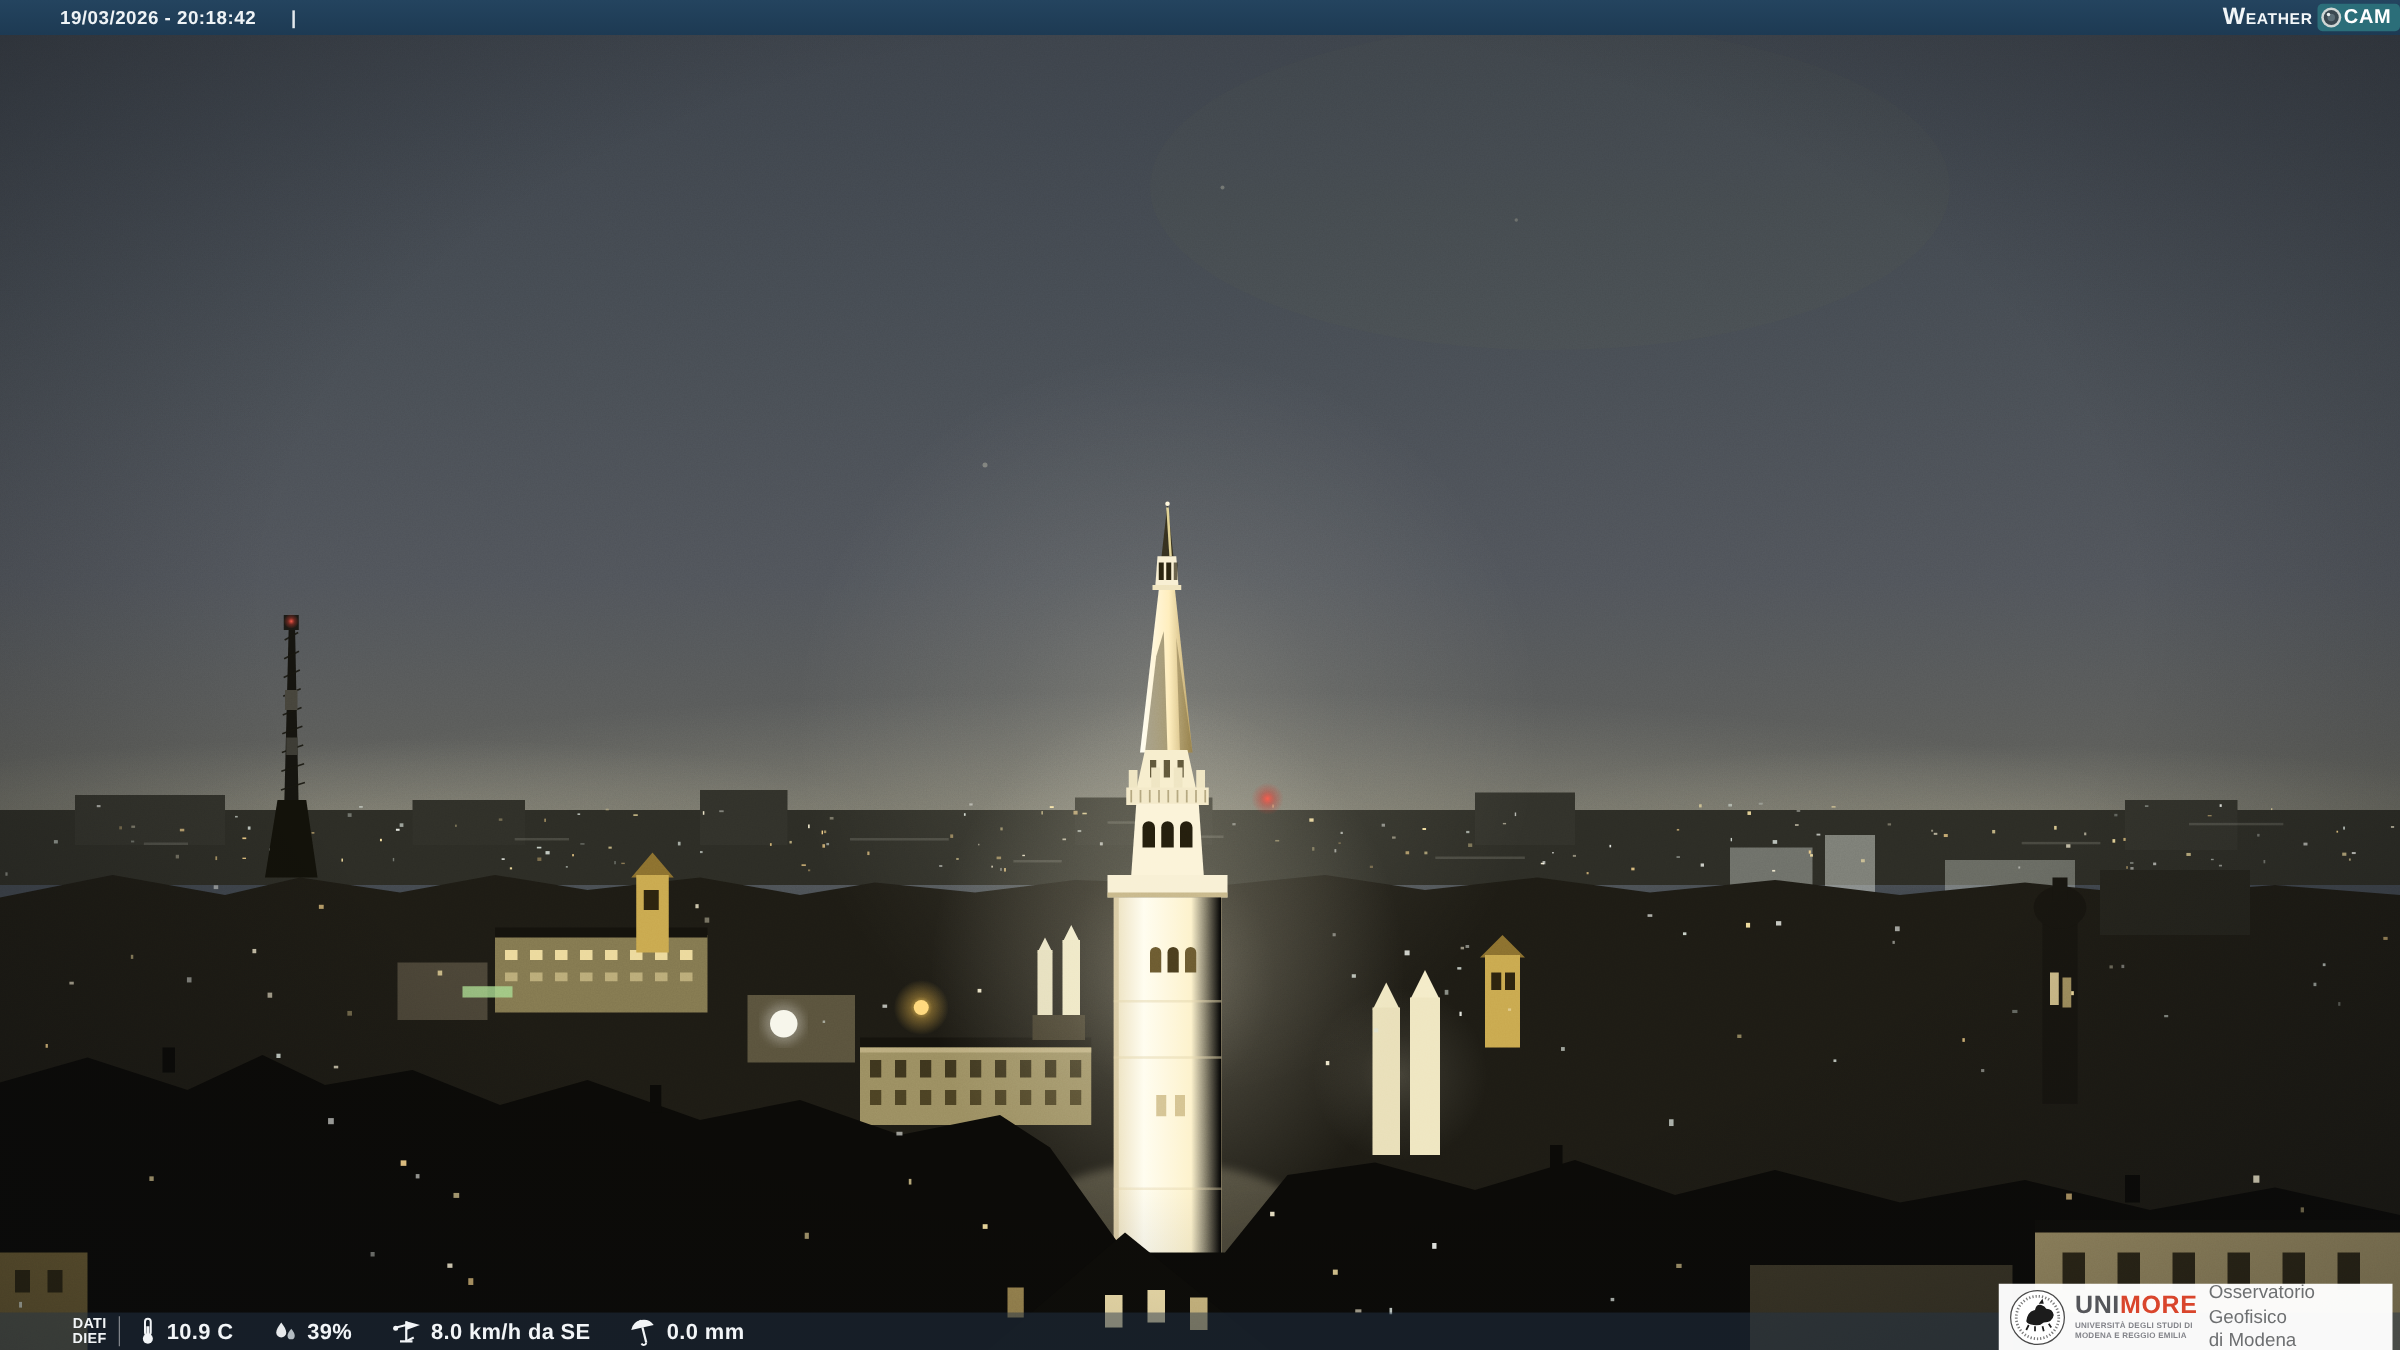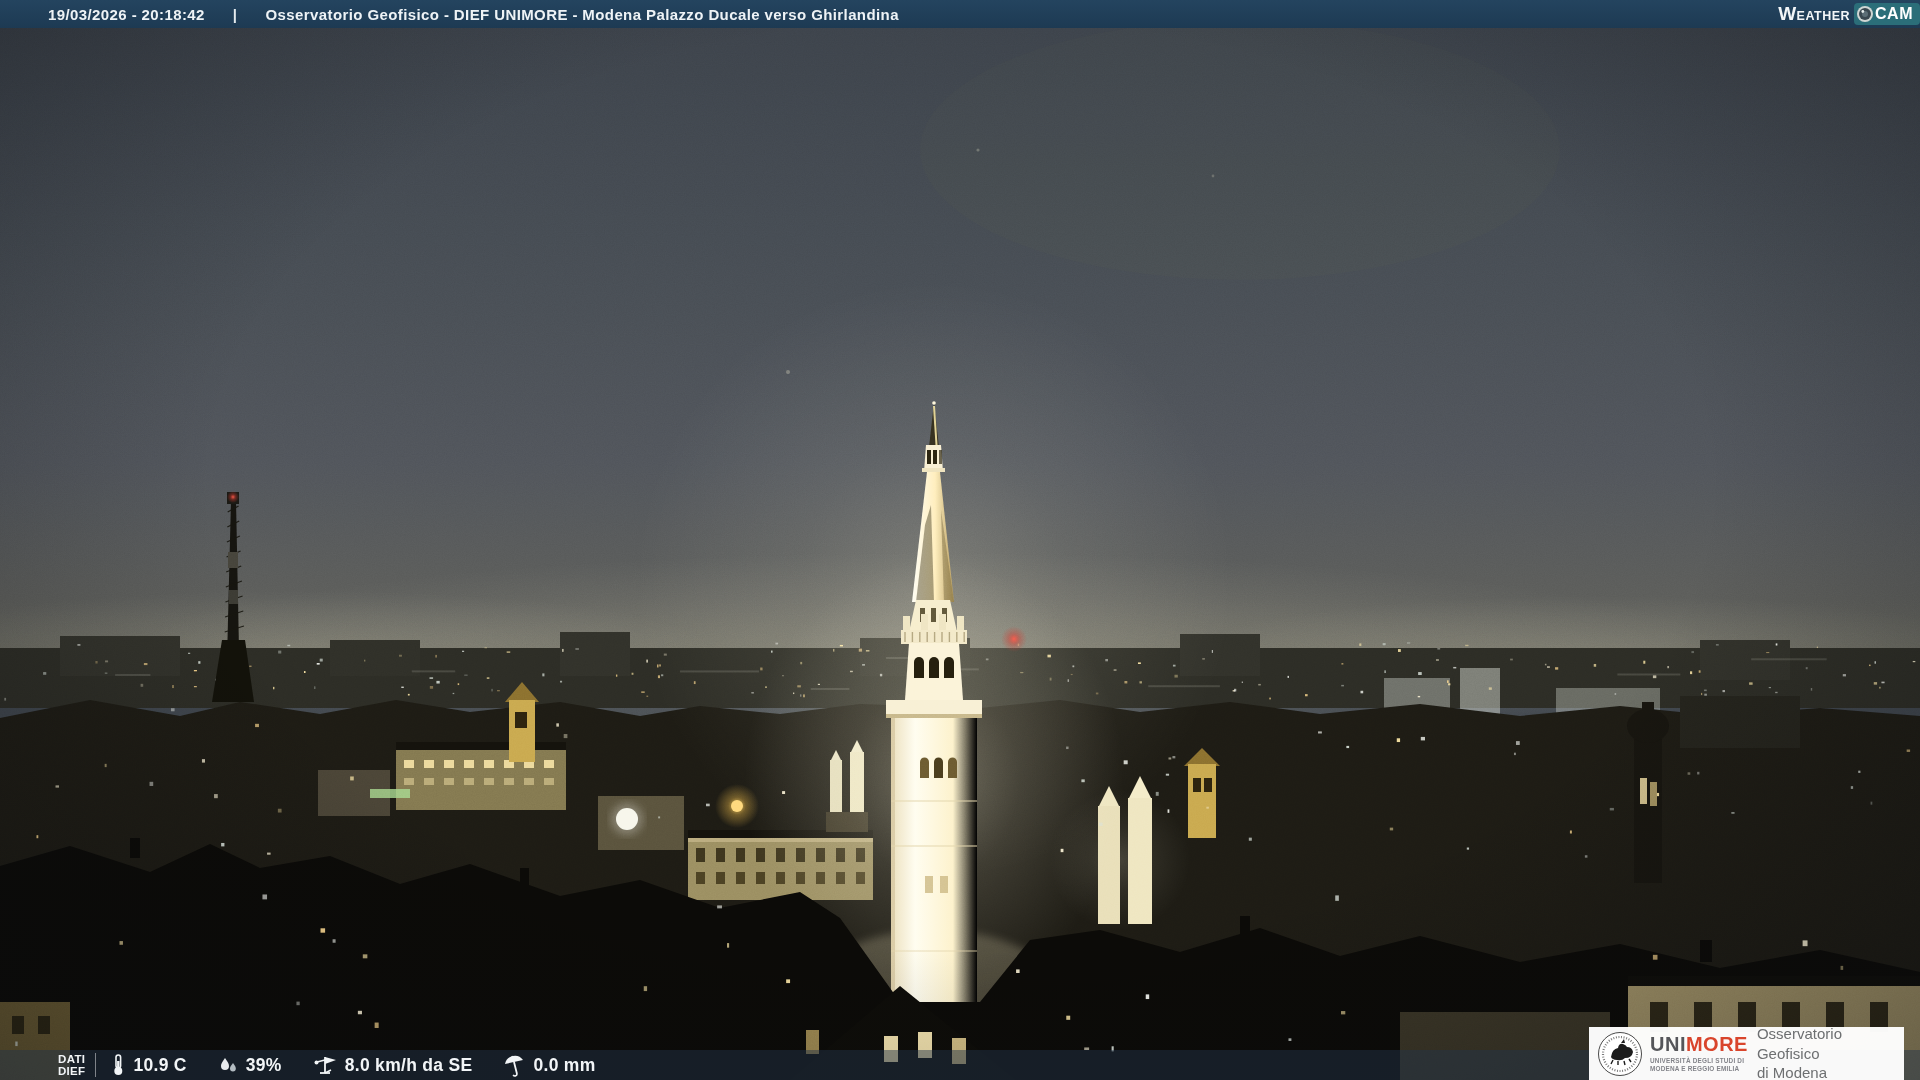--- a/index.html
+++ b/index.html
@@ -28,21 +28,21 @@
   .bottom-bar{position:absolute;left:0;right:0;bottom:0;height:30px;z-index:4;
     background:rgba(35,53,74,.48);display:flex;align-items:center;
     color:#f2f5f7;font-weight:bold;}
   .dati-label{margin-left:58px;text-align:center;font-size:11.5px;line-height:1.05;letter-spacing:.3px;}
   .bb-divider{width:1px;height:24px;background:rgba(255,255,255,.45);margin:0 14px 0 10px;}
   .weather-items{display:flex;align-items:center;gap:30px;}
   .w-item{display:flex;align-items:center;gap:7px;font-size:17.5px;letter-spacing:.3px;white-space:nowrap;}
   .w-item svg{display:block;}
 
   
-  .brand-box{position:absolute;right:16px;bottom:0;width:315px;height:53px;z-index:6;
+  .brand-box{position:absolute;right:6px;bottom:0;width:315px;height:53px;z-index:6;
     background:rgba(255,255,255,.97);display:flex;align-items:center;padding:0 0 0 8px;box-sizing:border-box;}
   .seal{flex:0 0 auto;margin-right:7px;}
   .wordmark{display:flex;flex-direction:column;justify-content:center;line-height:1;}
   .um-row{font-weight:bold;font-size:20px;letter-spacing:.5px;}
   .um-uni{color:#55565a;}
   .um-more{color:#d9452c;}
   .um-sub{margin-top:3px;font-size:6.4px;color:#83848a;font-weight:bold;letter-spacing:.2px;line-height:1.25;}
   .um-sub span{display:block;}
   .obs{margin-left:9px;color:#6d6f71;font-size:15px;line-height:1.3;}
   .obs span{display:block;}
@@ -583,21 +583,20 @@
 
   <rect x="0" y="0" width="1920" height="1080" filter="url(#grain)" opacity=".28" style="mix-blend-mode:overlay"></rect>
 </svg>
 
 <div class="vignette"></div>
 
 <header class="top-bar">
   <div class="tb-left">
     <span>19/03/2026 - 20:18:42</span>
     <span class="tb-sep">|</span>
-    <span>Osservatorio Geofisico - DIEF UNIMORE - Modena Palazzo Ducale verso Ghirlandina</span>
   </div>
   <div class="weathercam">
     <span class="w-word">WEATHER</span>
     <span class="cam-badge">
       <svg class="lens" width="18" height="18" viewBox="0 0 18 18">
         <circle cx="9" cy="9" r="8" fill="#cfd6d4"></circle>
         <circle cx="9" cy="9" r="6" fill="#3a4850"></circle>
         <circle cx="9" cy="9" r="3" fill="#5c6e76"></circle>
         <circle cx="6.8" cy="6.5" r="1.4" fill="#e8efee"></circle>
       </svg>

